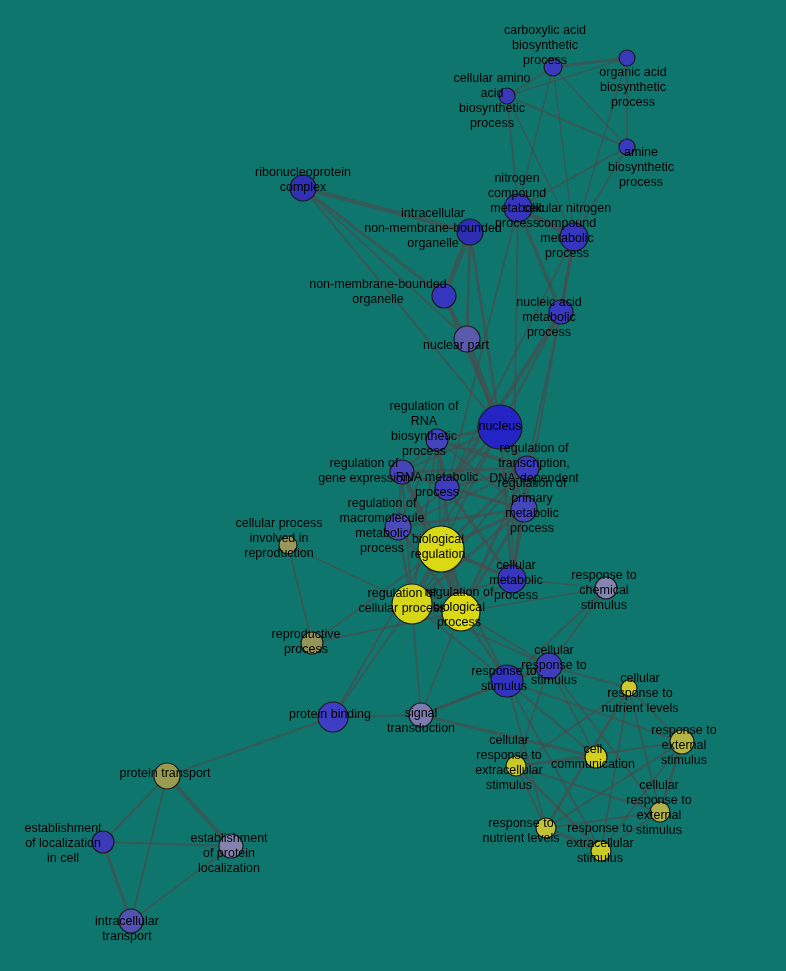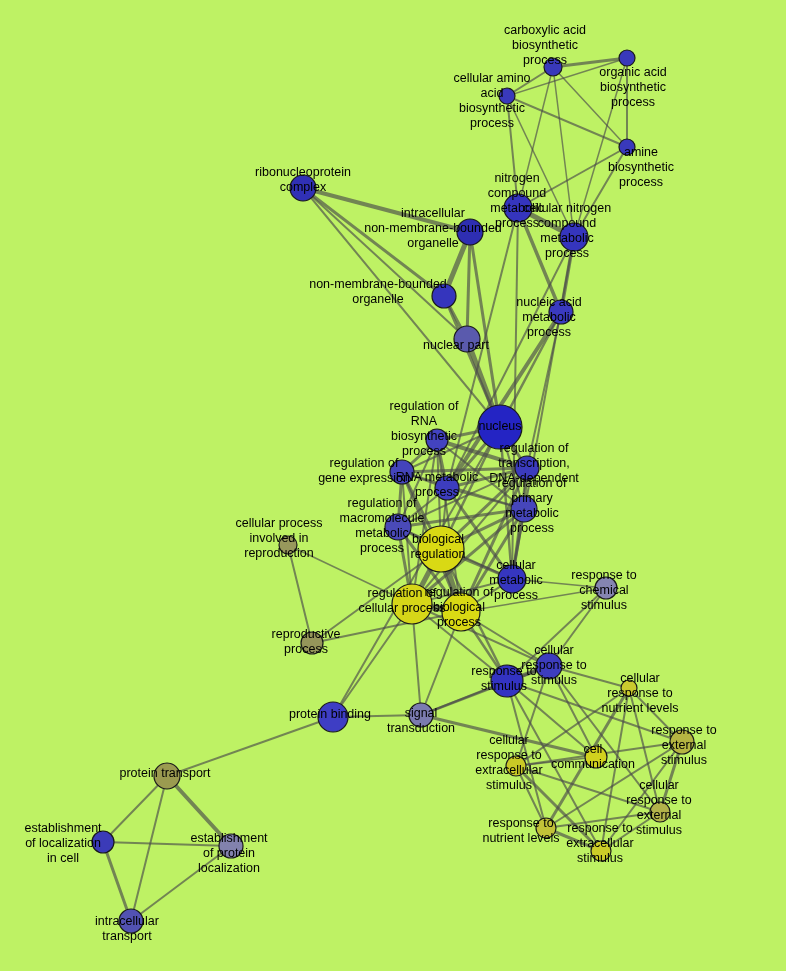--- a/index.html
+++ b/index.html
@@ -1,19 +1,19 @@
 <!DOCTYPE html>
 <html><head>
 <meta charset="utf-8">
 <style>
   html,body{margin:0;padding:0;background:#ffffff;}
   .canvas{
     position:relative;
     width:786px;height:971px;
-    background:#bef264;
+    background:#0f766e;
     overflow:hidden;
     font-family:"Liberation Sans", sans-serif;
   }
   svg{position:absolute;left:0;top:0;}
   .edge{stroke:#4a4a4a;stroke-opacity:0.65;stroke-linecap:round;}
   .node{stroke:#1a1a1a;stroke-width:1.2;}
   .node-label{
     font-family:"Liberation Sans", sans-serif;
     font-size:12.5px;
     fill:#000000;

